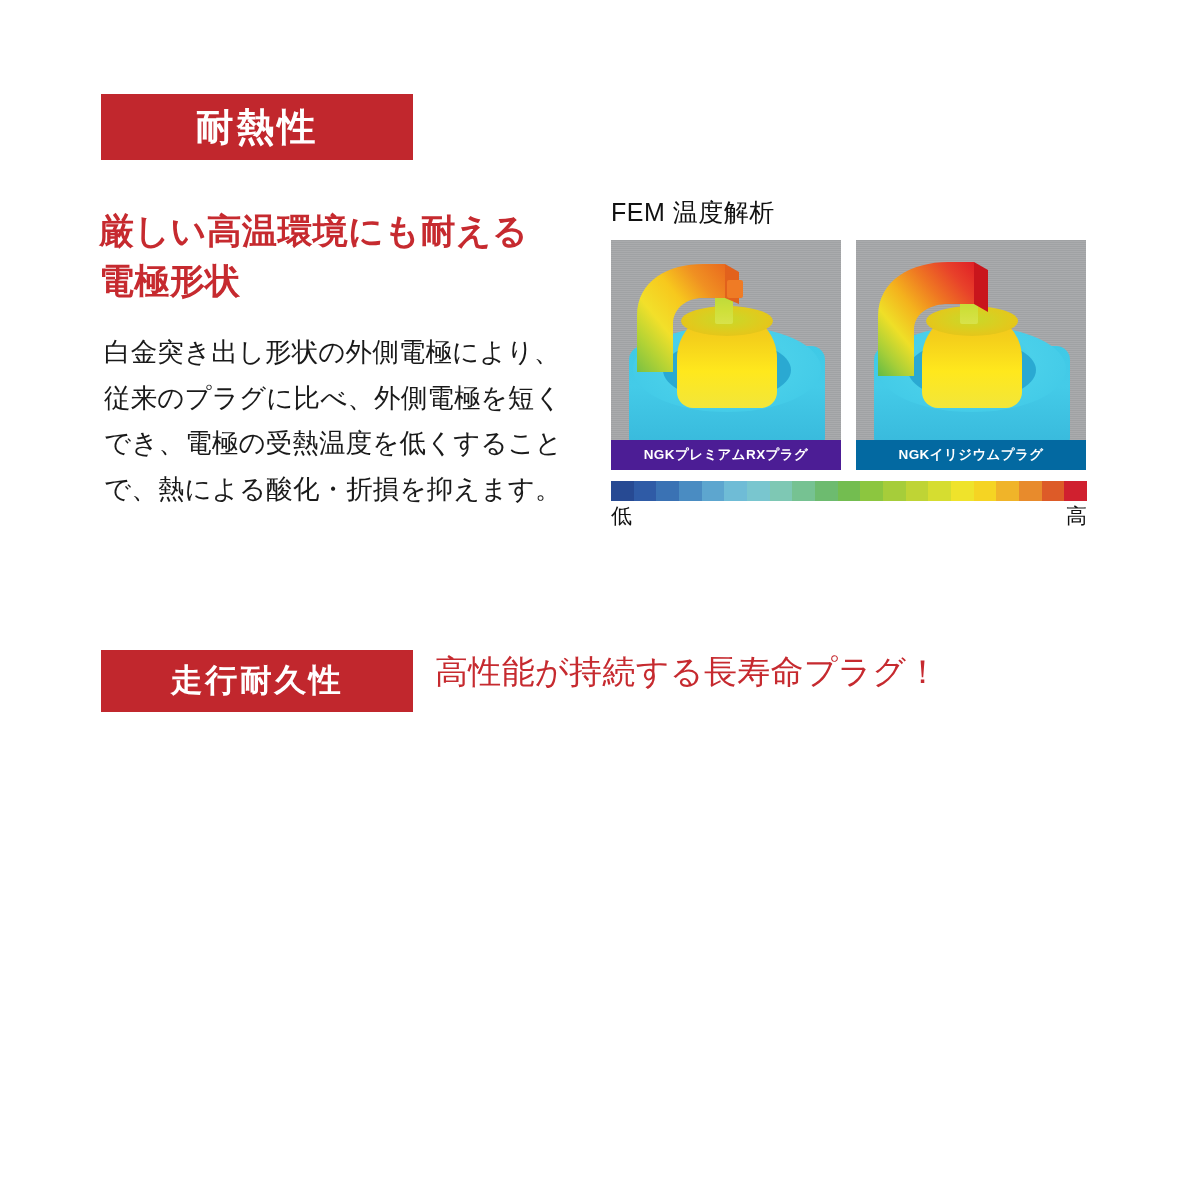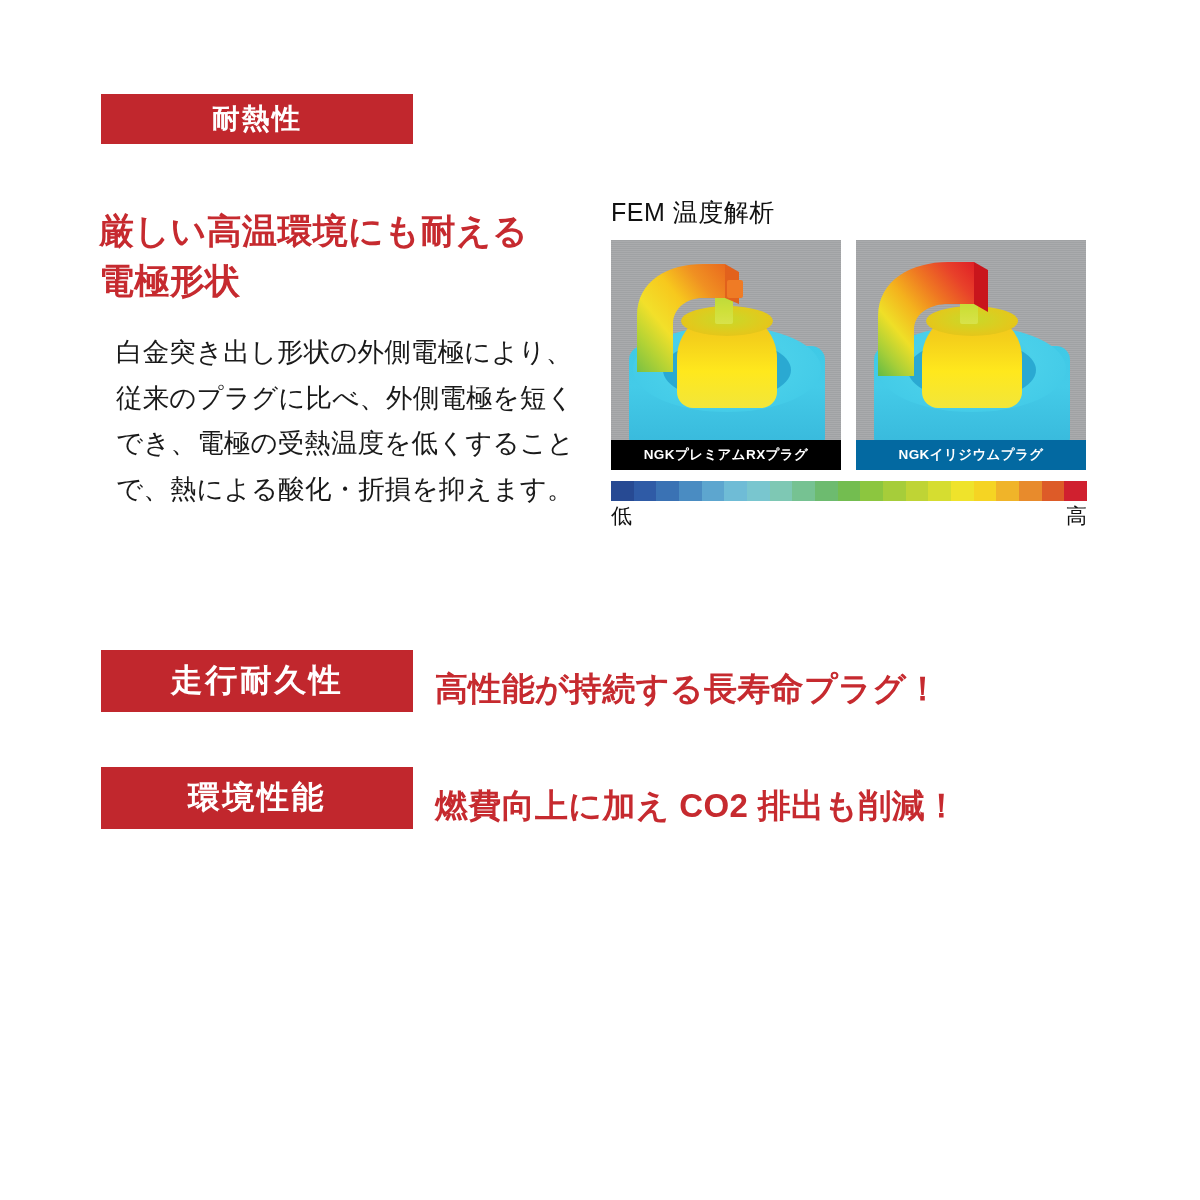--- a/index.html
+++ b/index.html
@@ -27,40 +27,40 @@
     letter-spacing: 0.08em;
     box-sizing: border-box;
   }
 
   
   .heat-badge {
     position: absolute;
     left: 101px;
     top: 94px;
     width: 312px;
-    height: 50px;
-    font-size: 28px;
+    height: 66px;
+    font-size: 38px;
   }
 
   .heat-headline {
     position: absolute;
     left: 99px;
     top: 186px;
     width: 500px;
     color: #c62a2f;
     font-size: 35px;
     font-weight: bold;
     line-height: 1.42;
     letter-spacing: 0.01em;
     margin-top: 20px;
   }
 
   .heat-body {
     position: absolute;
-    left: 116px;
+    left: 104px;
     top: 330px;
     width: 480px;
     color: #1a1a1a;
     font-size: 26.5px;
     line-height: 1.72;
     letter-spacing: 0.005em;
   }
 
   
   .fem-wrap {
@@ -96,21 +96,21 @@
   .fem-caption {
     height: 30px;
     display: flex;
     align-items: center;
     justify-content: center;
     color: #fff;
     font-size: 13.5px;
     font-weight: bold;
     letter-spacing: 0.03em;
   }
-  .cap-red  { background: #000000; }
+  .cap-red  { background: #4c1d95; }
   .cap-blue { background: #0369a1; }
 
   
   .plug-base {
     position: absolute;
     left: 18px;
     bottom: -6px;
     width: 196px;
     height: 100px;
     border-radius: 14px 14px 8px 8px;
@@ -201,35 +201,35 @@
 
   
   .feature-rows {
     position: absolute;
     left: 101px;
     top: 650px;
     width: 960px;
   }
   .feature-row {
     display: flex;
-    align-items: flex-end;
+    align-items: flex-start;
     height: 62px;
     margin-bottom: 55px;
   }
   .feature-row .badge {
     width: 312px;
     height: 62px;
     flex: 0 0 312px;
     font-size: 32px;
   }
   .feature-text {
     margin-left: 22px;
     color: #c62a2f;
     font-size: 33px;
-    font-weight: bold;
+    font-weight: normal;
     letter-spacing: 0.01em;
     white-space: nowrap;
   }
 </style>
 </head>
 <body>
 
 <div class="badge heat-badge">耐熱性</div>
 
 <div class="heat-headline">厳しい高温環境にも耐える<br>電極形状</div>
@@ -329,17 +329,13 @@
     <div>高</div>
   </div>
 
 </div>
 
 <div class="feature-rows" id="feature-rows">
     <div class="feature-row">
       <div class="badge">走行耐久性</div>
       <div class="feature-text">高性能が持続する長寿命プラグ！</div>
     </div>
-    <div class="feature-row">
-      <div class="badge">環境性能</div>
-      <div class="feature-text">燃費向上に加え CO2 排出も削減！</div>
-    </div>
   </div>
 
 </body></html>

